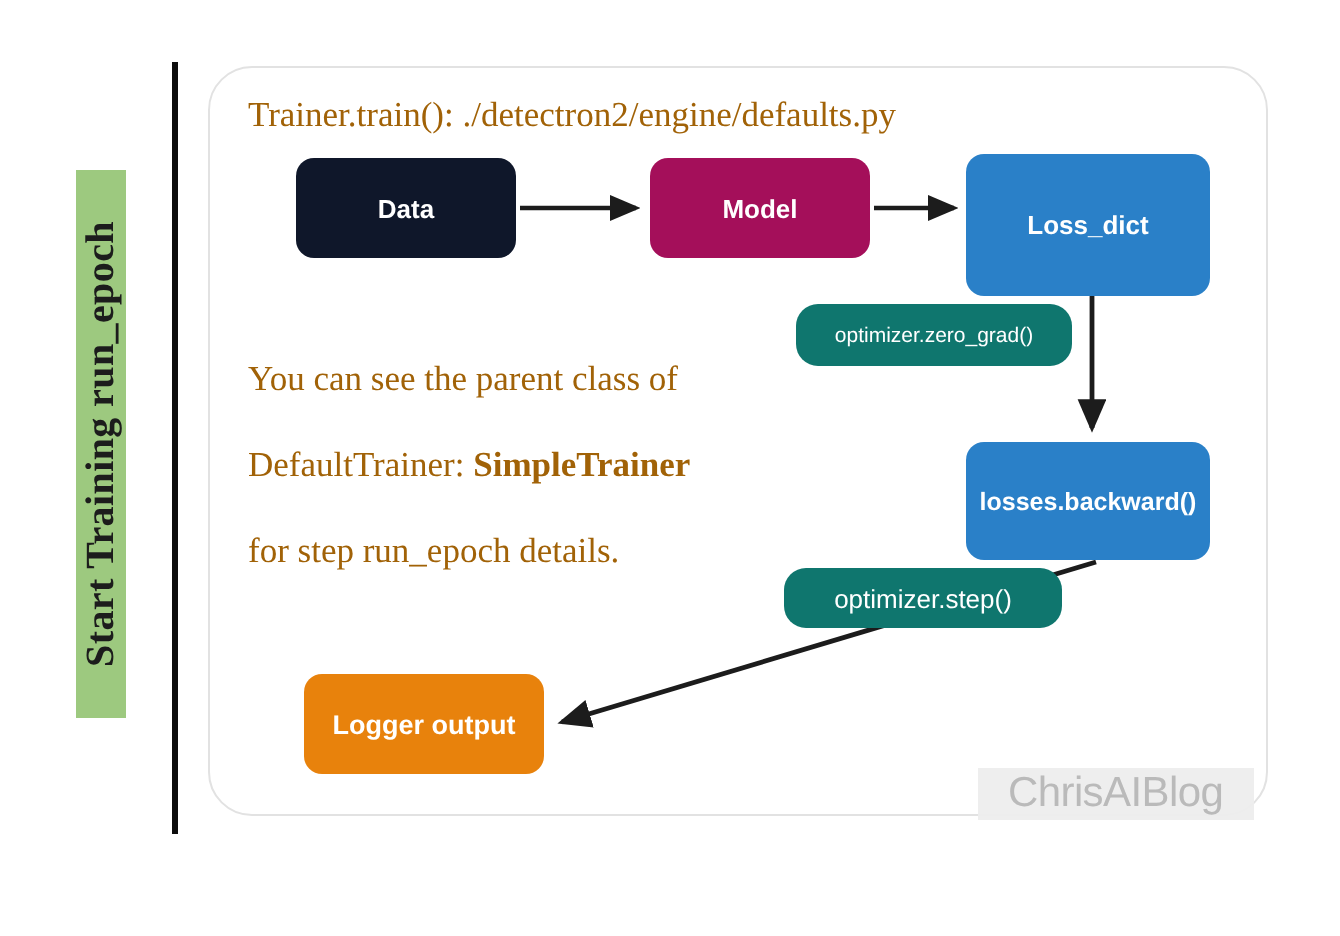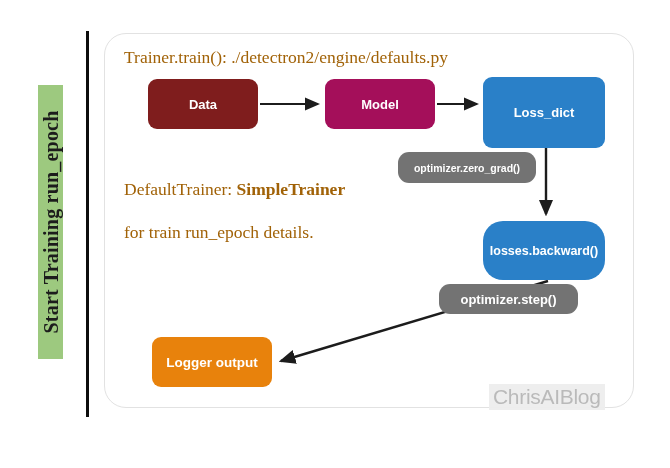--- a/index.html
+++ b/index.html
@@ -104,89 +104,88 @@
     justify-content: center;
     color: #ffffff;
     font-family: "Liberation Sans", sans-serif;
     font-weight: bold;
     text-align: center;
     box-sizing: border-box;
   }
 
   .node-data {
     left: 148px;  top: 79px;  width: 110px; height: 50px;
-    background: #7f1d1d;
+    background: #0f172a;
     border-radius: 9px;
     font-size: 13px;
   }
   .node-model {
     left: 325px; top: 79px;  width: 110px; height: 50px;
     background: #a40f5a;
     border-radius: 9px;
     font-size: 13px;
   }
   .node-lossdict {
     left: 483px; top: 77px;  width: 122px; height: 71px;
     background: #2a80c8;
     border-radius: 9px;
     font-size: 13px;
   }
   .node-backward {
     left: 483px; top: 221px; width: 122px; height: 59px;
     background: #2a80c8;
-    border-radius: 20px;
+    border-radius: 9px;
     font-size: 12.5px;
   }
   .node-logger {
     left: 152px; top: 337px; width: 120px; height: 50px;
     background: #e8820c;
     border-radius: 9px;
     font-size: 13.5px;
     text-align: center;
   }
 
   
   .pill {
     position: absolute;
     display: flex;
     align-items: center;
     justify-content: center;
-    background: #737373;
+    background: #0f766e;
     color: #ffffff;
     font-family: "Liberation Sans", sans-serif;
-    font-weight: bold;
+    font-weight: normal;
     border-radius: 11px;
     box-sizing: border-box;
   }
   .pill-zerograd {
     left: 398px; top: 152px; width: 138px; height: 31px;
     font-size: 10.5px;
   }
   .pill-step {
     left: 392px; top: 284px; width: 139px; height: 30px;
     font-size: 13px;
-    margin-left: 47px;
   }
 
   
   .edges {
     position: absolute;
     left: 0;
     top: 0;
     width: 670px;
     height: 468px;
     pointer-events: none;
   }
 
   
   .watermark {
     position: absolute;
     left: 489px;
     top: 384px;
-    padding: 1px 4px;
+    padding: 1px 15px;
     background: #eeeeee;
     color: #b7b7b7;
     font-family: "Liberation Sans", sans-serif;
     font-size: 21px;
     letter-spacing: -0.3px;
     opacity: 0.95;
   }
 </style>
 </head>
 <body>
@@ -197,22 +196,23 @@
     <span class="vlabel-text">Start Training run_epoch</span>
   </div>
 
   <div class="divider"></div>
 
   <div class="card"></div>
 
   <div class="serif heading-line">Trainer.train(): ./detectron2/engine/defaults.py</div>
 
   <div class="serif para-1">
+    <div>You can see the parent class of</div>
     <div><span>DefaultTrainer: </span><span class="strong">SimpleTrainer</span></div>
-    <div>for train run_epoch details.</div>
+    <div>for step run_epoch details.</div>
   </div>
 
   <div class="serif para-2">
   </div>
 
   <svg class="edges" viewBox="0 0 670 468" xmlns="http://www.w3.org/2000/svg">
     <defs>
       <marker id="arrowhead" markerWidth="7" markerHeight="7" refX="6" refY="3" orient="auto" markerUnits="strokeWidth">
         <path d="M0,0 L7,3 L0,6 z" fill="#1c1c1c"></path>
       </marker>

